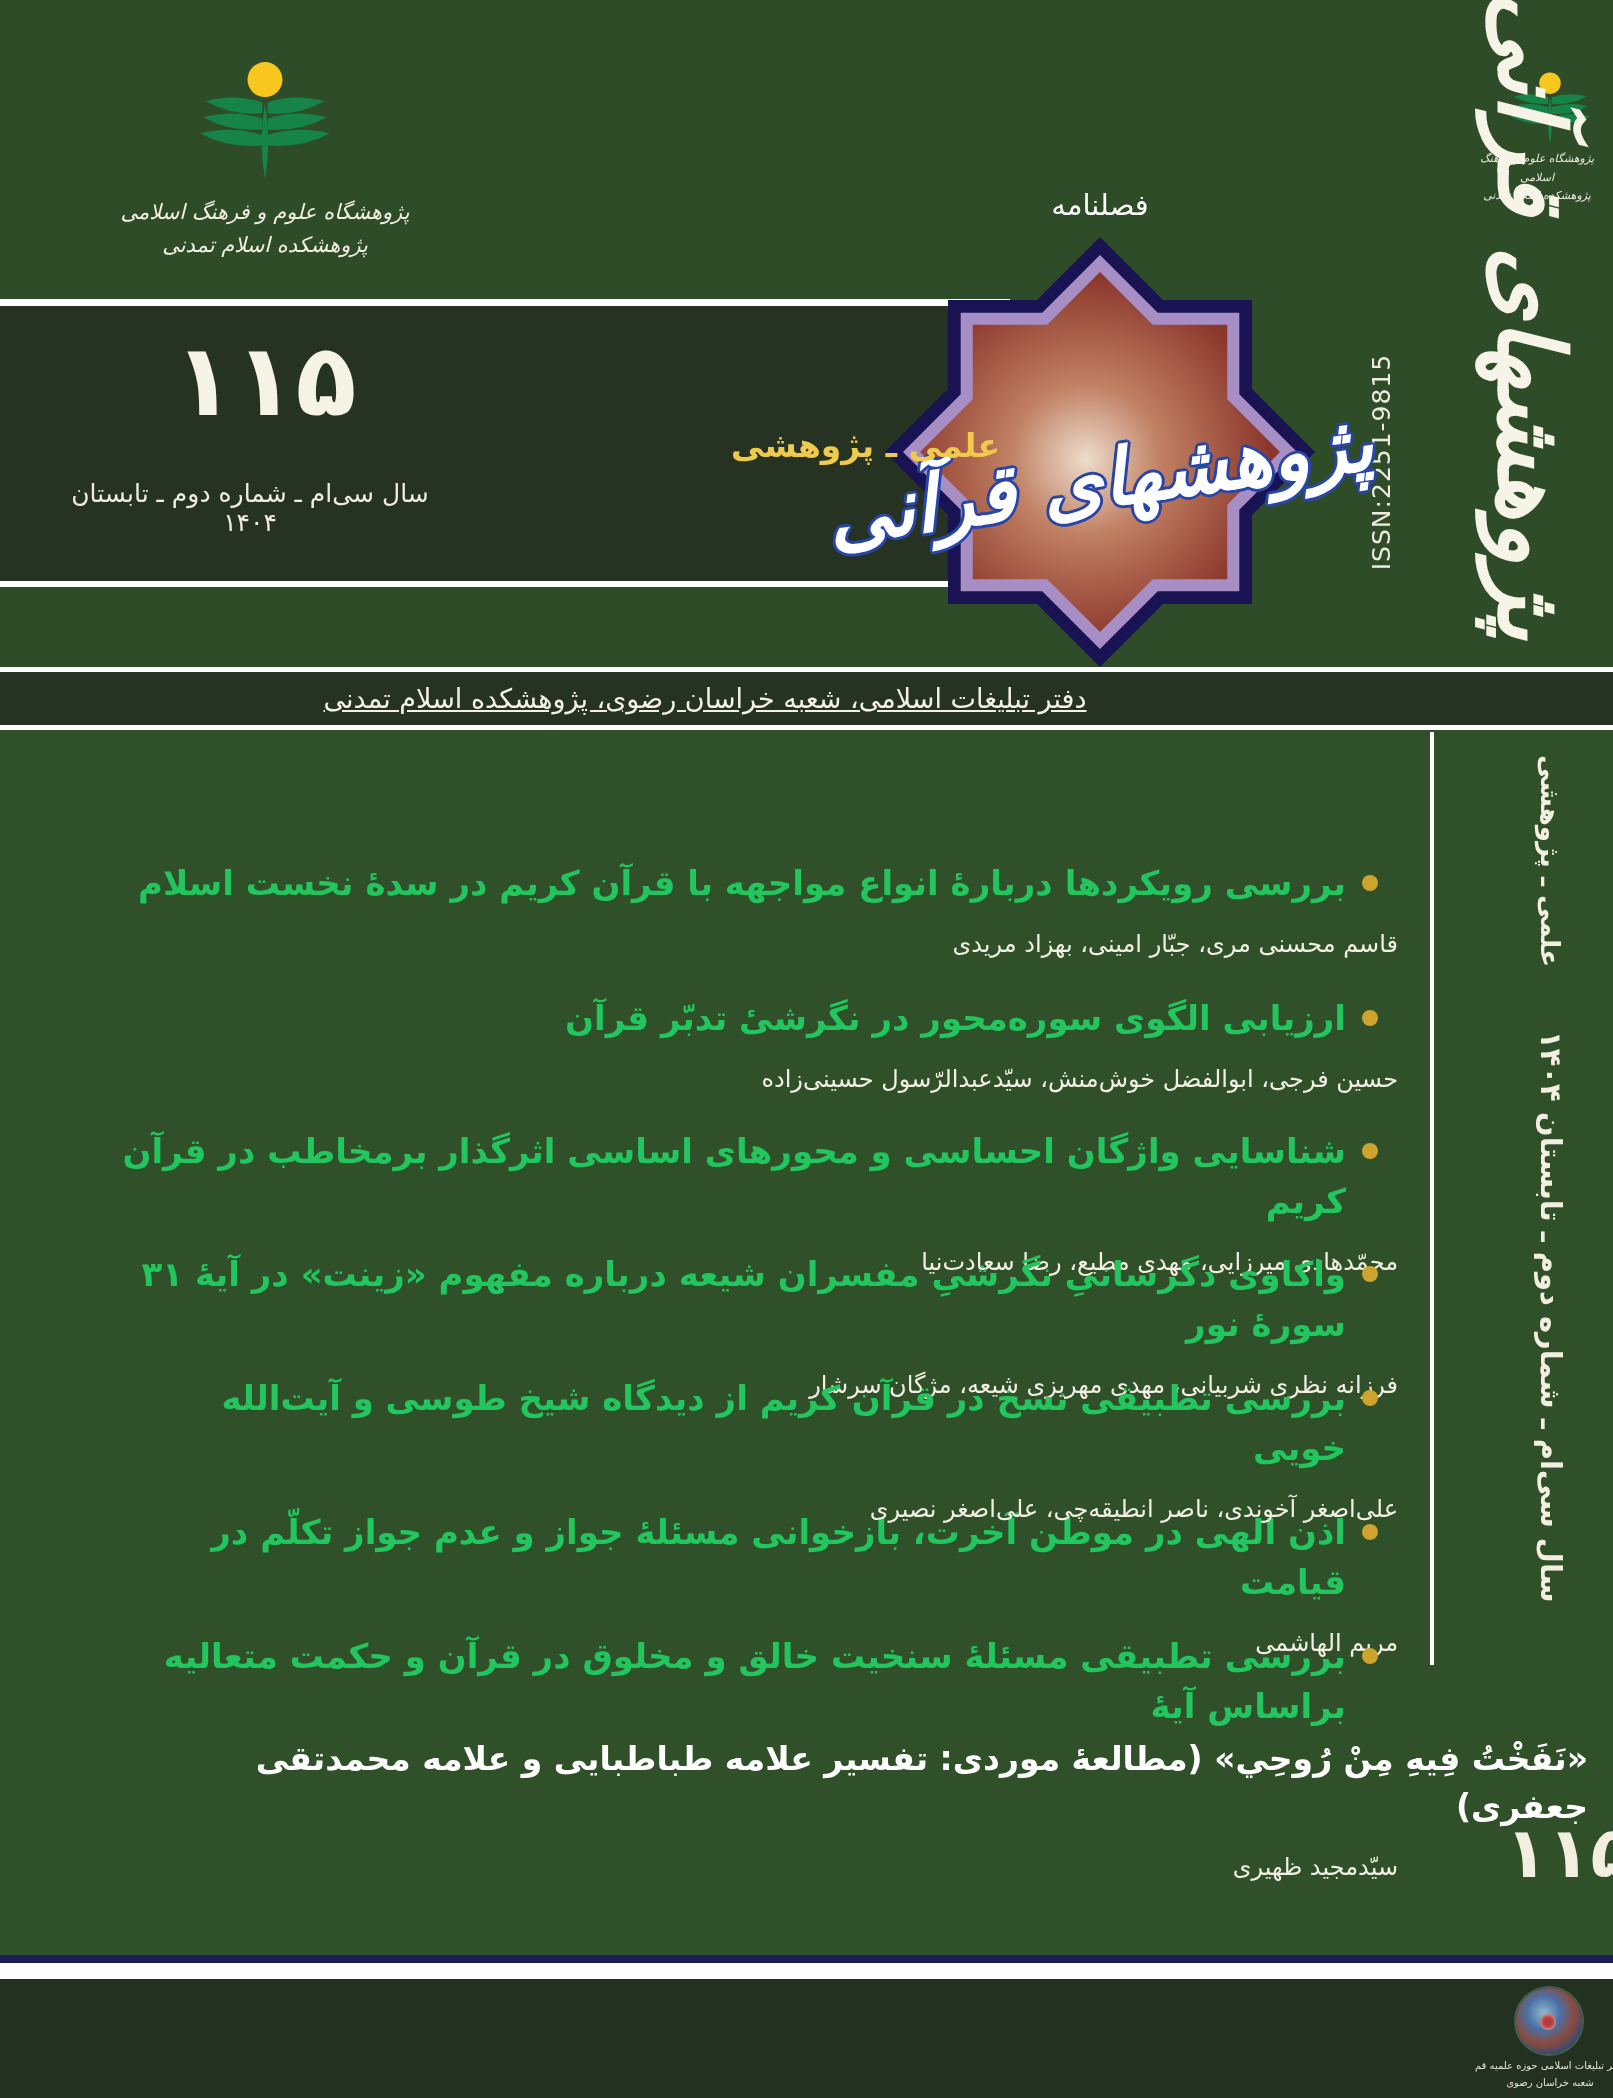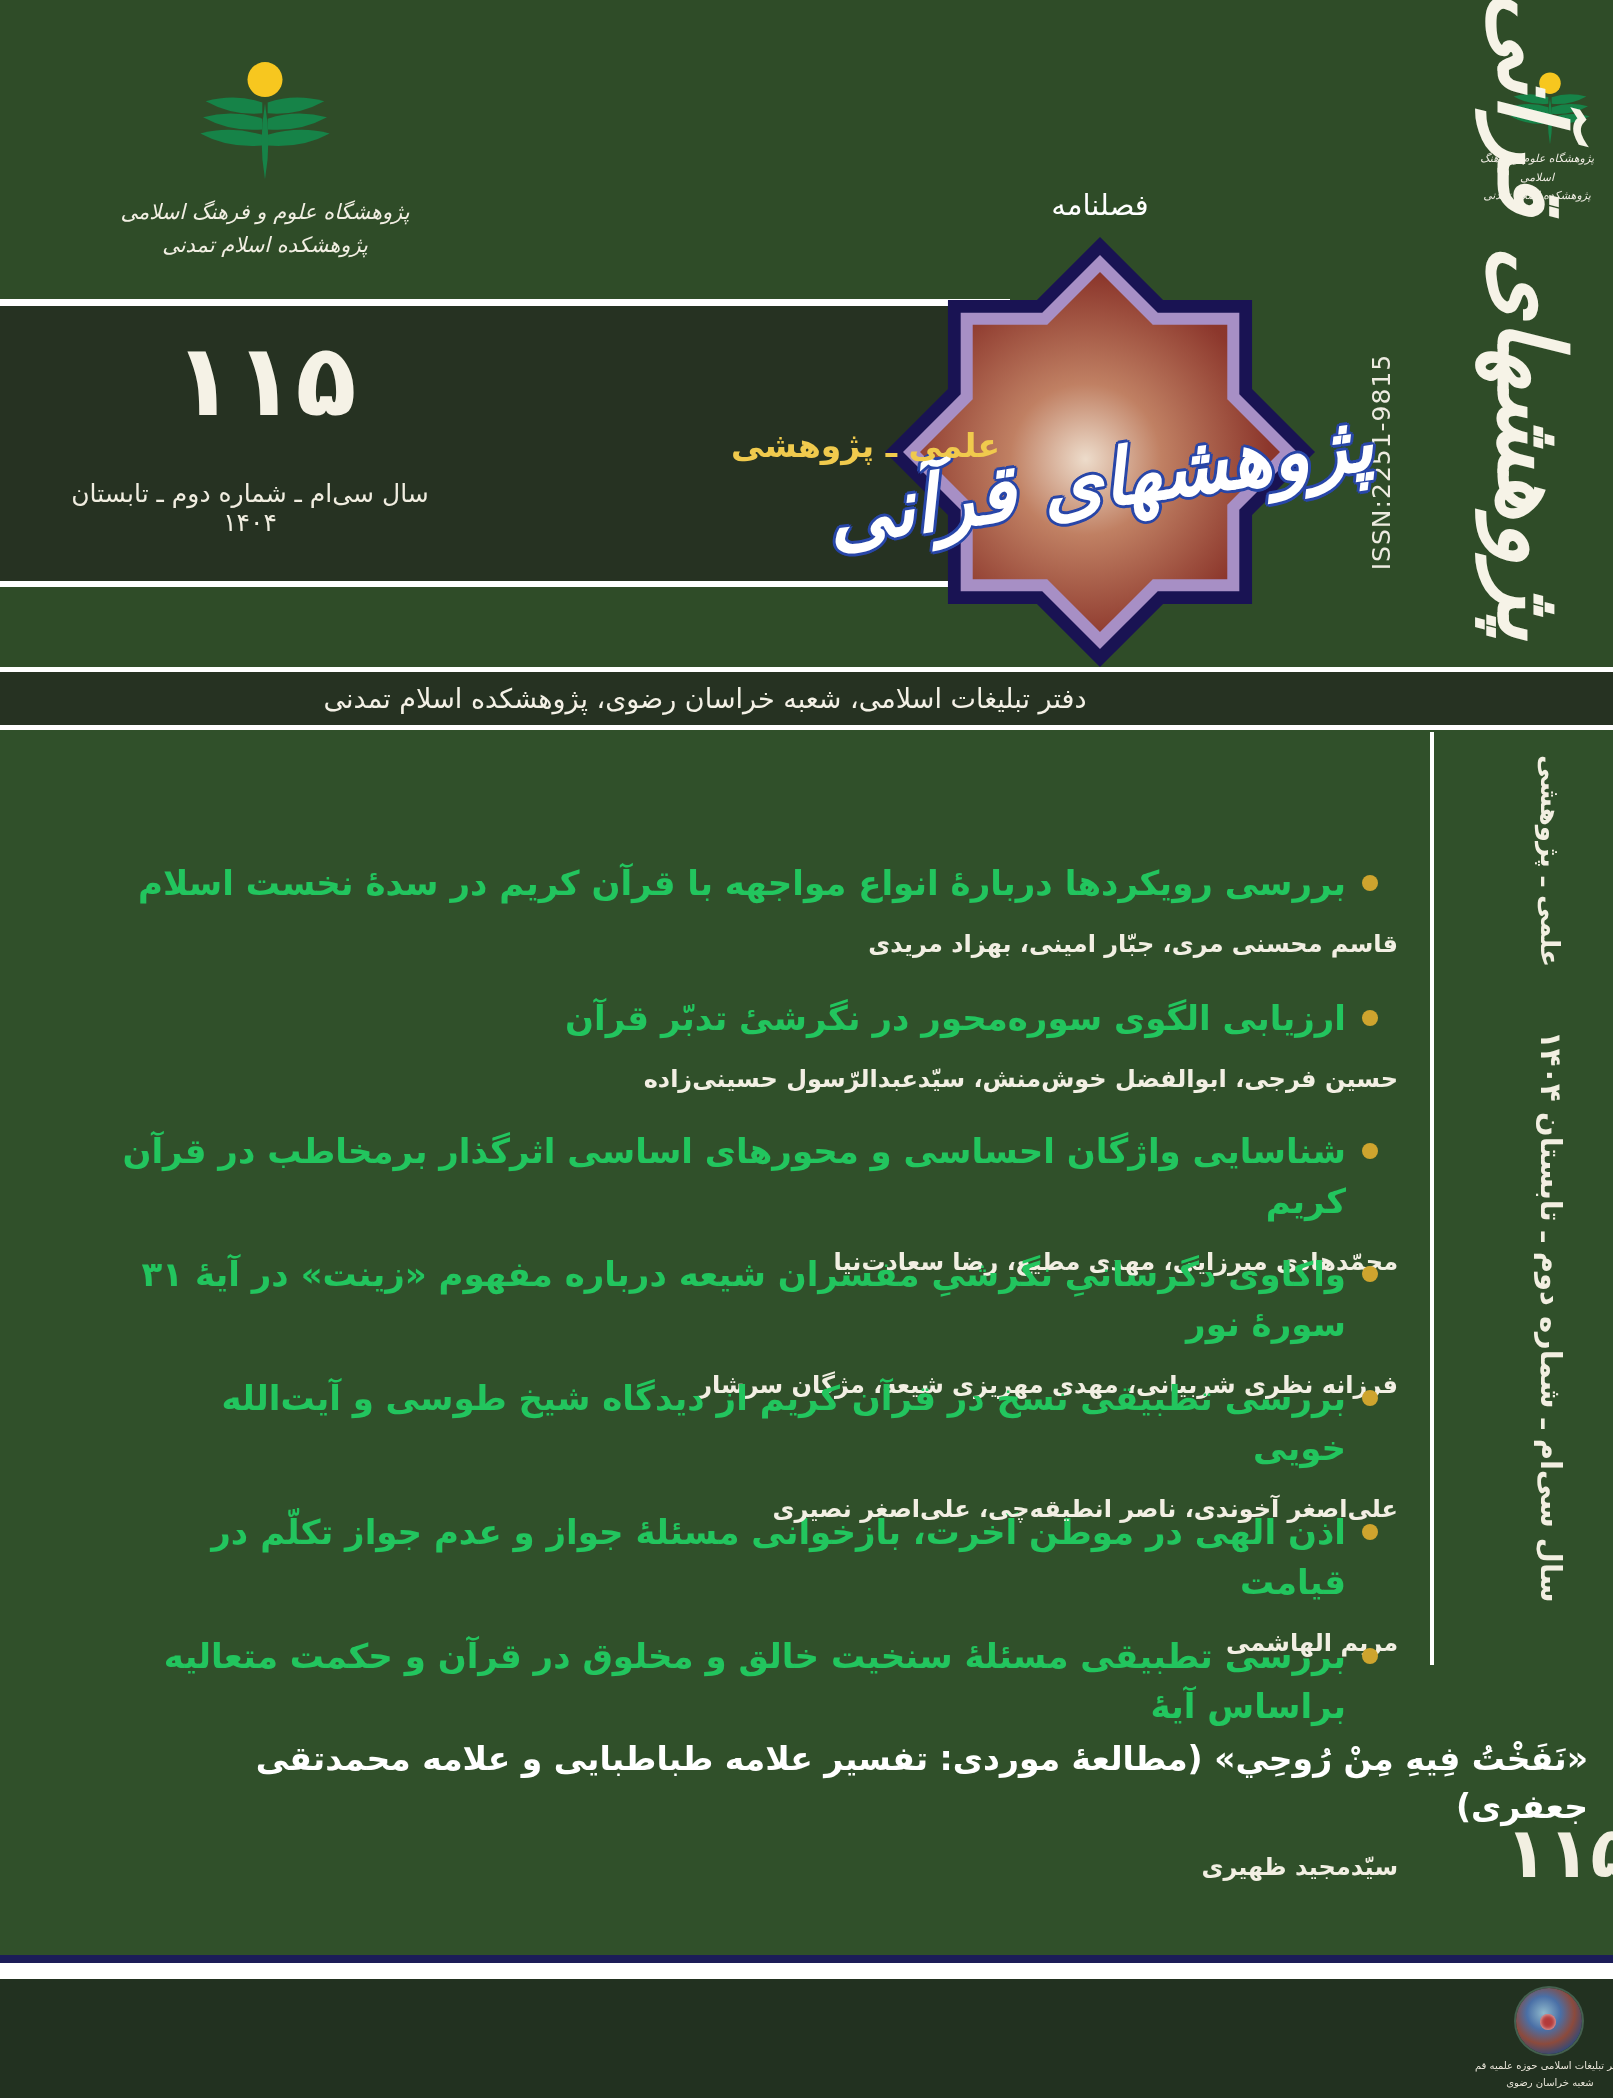--- a/index.html
+++ b/index.html
@@ -8,21 +8,21 @@
 
   
   .dark-box{position:absolute;left:0;top:306px;width:1085px;height:277px;background:#263222;z-index:1;}
   .hline{position:absolute;background:#ffffff;z-index:2;}
   .line-a{left:0;top:299px;width:1010px;height:7px;}
   .line-b{left:0;top:581px;width:1050px;height:6px;}
   .line-c{left:0;top:667px;width:1613px;height:5px;}
   .line-d{left:0;top:725px;width:1613px;height:5px;}
   .pub-band{position:absolute;left:0;top:672px;width:1613px;height:53px;background:#263222;z-index:1;}
   .pub-band-text{position:absolute;left:0;top:672px;width:1410px;height:53px;line-height:53px;text-align:center;
-      color:#F4F1E6;font-size:27px;z-index:3;}
+      color:#F4F1E6;font-size:27px;z-index:3;text-decoration:underline;}
   .main-body{position:absolute;left:0;top:730px;width:1613px;height:1225px;background:#30502A;z-index:0;}
   .vline{position:absolute;left:1430px;top:732px;width:4px;height:933px;background:#ffffff;z-index:2;}
   .navy-line{position:absolute;left:0;top:1955px;width:1613px;height:8px;background:#1C1D58;z-index:2;}
   .white-band{position:absolute;left:0;top:1963px;width:1613px;height:16px;background:#ffffff;z-index:2;}
   .bottom-band{position:absolute;left:0;top:1979px;width:1613px;height:119px;background:#223120;z-index:1;}
 
   
   .logo-main{position:absolute;left:195px;top:55px;width:140px;height:130px;z-index:3;}
   .logo-caption{position:absolute;left:90px;top:196px;width:350px;text-align:center;color:#F2EFE3;
       font-style:italic;font-size:21px;line-height:1.55;z-index:3;direction:rtl;}
@@ -67,21 +67,21 @@
       font-size:70px;font-weight:bold;z-index:3;}
 
   
   .item{position:absolute;left:0;right:0;z-index:3;direction:rtl;}
   .a-title{line-height:50px;padding-right:267px;padding-left:120px;text-align:right;color:#22c55e;
       font-size:34px;font-weight:bold;}
   .a-title2{line-height:48px;padding-right:25px;padding-left:120px;margin-top:4px;text-align:right;
       color:#ffffff;font-size:33px;font-weight:bold;}
   .a-title2:empty{display:none;margin:0;}
   .a-authors{line-height:36px;padding-right:215px;padding-left:120px;margin-top:18px;text-align:right;
-      color:#F2EFE3;font-size:24px;font-weight:bold;}
+      color:#F2EFE3;font-size:24px;font-weight:normal;}
   .bullet{position:absolute;right:235px;top:17px;width:16px;height:16px;border-radius:50%;background:#CEA42E;}
 
   
   .seal{position:absolute;left:1516px;top:1988px;width:66px;height:66px;border-radius:50%;z-index:3;
       background:radial-gradient(circle at 42% 38%,#8FB9CC 0%,#4A6FA6 30%,#8C4A3C 55%,#2B4A7E 78%,#1C2D5E 100%);
       box-shadow:0 0 0 2px #44604f;}
   .seal-dot{position:absolute;left:24px;top:26px;width:16px;height:16px;border-radius:50%;background:#B33A3A;
       box-shadow:0 0 4px #f0d0d0 inset;}
   .seal-caption{position:absolute;left:1455px;top:2058px;width:190px;text-align:center;color:#EAE6DA;
       font-size:10px;line-height:1.65;z-index:3;direction:rtl;}

